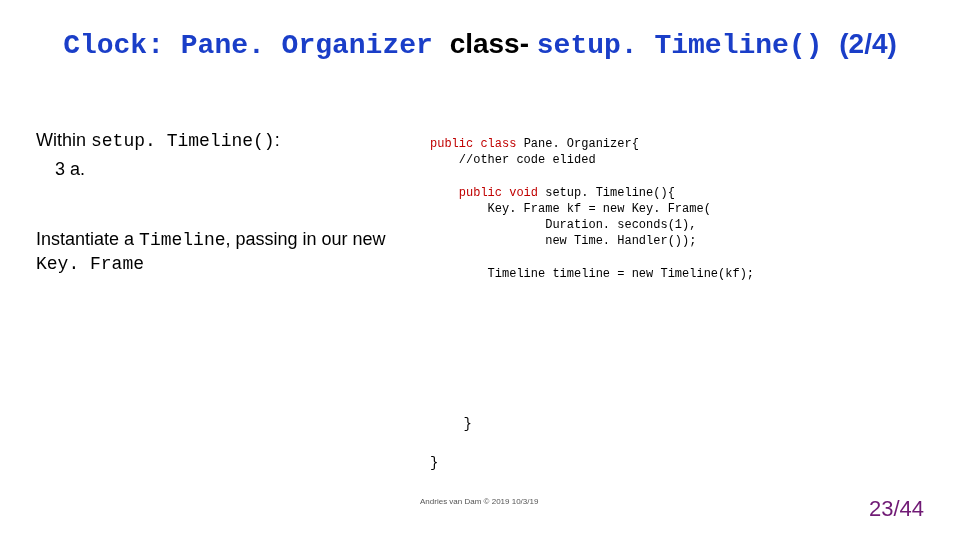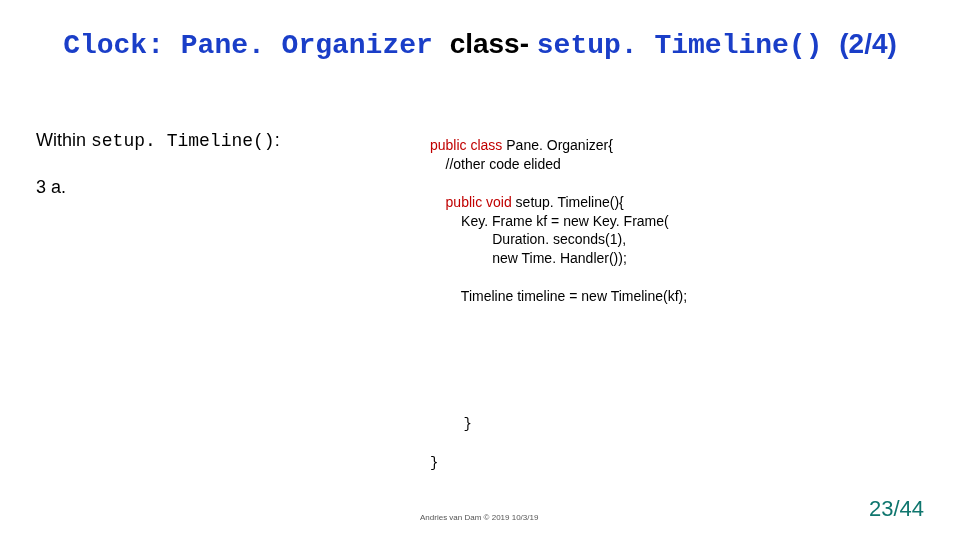--- a/index.html
+++ b/index.html
@@ -37,48 +37,49 @@
     color: #000;
   }
   .leftcol {
     position: absolute;
     top: 130px;
     left: 36px;
     width: 380px;
   }
   .intro {
     font-size: 18px;
-    margin-bottom: 26px;
+    margin-bottom: 8px;
   }
   .intro .mono {
     font-family: "Courier New", Courier, monospace;
   }
   .step {
     display: flex;
     font-size: 18px;
     margin-bottom: 48px;
   }
   .step .num {
     width: 62px;
     flex-shrink: 0;
+    margin-left: 19px;
   }
   .step .body {
     flex: 1;
     line-height: 1.3;
   }
   .step .mono {
     font-family: "Courier New", Courier, monospace;
   }
   .codeblock {
     position: absolute;
     top: 136px;
     left: 430px;
     width: 520px;
-    font-family: Liberation Sans, sans-serif;
-    font-size: 14px;
+    font-family: Liberation Mono, monospace;
+    font-size: 12px;
     line-height: 1.35;
     white-space: pre;
   }
   .kw { color: #c00000; }
   .closebraces {
     position: absolute;
     left: 430px;
     top: 415px;
     font-family: "Courier New", Courier, monospace;
     font-size: 14px;
@@ -87,30 +88,30 @@
   }
   .footer {
     position: absolute;
     bottom: 18px;
     left: 0;
     width: 960px;
   }
   .copyright {
     position: absolute;
     left: 420px;
-    bottom: 0;
+    bottom: 16px;
     font-size: 8px;
     color: #555;
   }
   .pagenum {
     position: absolute;
     right: 36px;
     bottom: 0;
     font-size: 22px;
-    color: #0f766e;
+    color: #701a75;
   }
 </style>
 </head>
 <body>
 
 <div class="slide">
 
   <div class="title">
     <span class="mono">Clock: Pane. Organizer </span><span class="black">class- </span><span class="mono">setup. Timeline() </span><span>(2/4)</span>
   </div>
@@ -118,20 +119,23 @@
   <div class="leftcol">
     <div class="intro">
       <span>Within </span><span class="mono">setup. Timeline()</span><span>:</span>
     </div>
 
     <div class="step">
       <div class="num">3 a.</div>
     </div>
 
     <div class="step">
+      <div class="body">
+        <span>Instantiate a </span><span class="mono">Timeline</span><span>, passing in our new </span><span class="mono">Key. Frame</span>
+      </div>
     </div>
   </div>
 
   <div class="codeblock"><span class="kw">public class </span><span>Pane. Organizer{</span>
 <span>    //other code elided</span>
 <span></span>
 <span class="kw">    public void </span><span>setup. Timeline(){</span>
 <span>        Key. Frame kf = new Key. Frame(</span>
 <span>                Duration. seconds(1),</span>
 <span>                new Time. Handler());</span>

